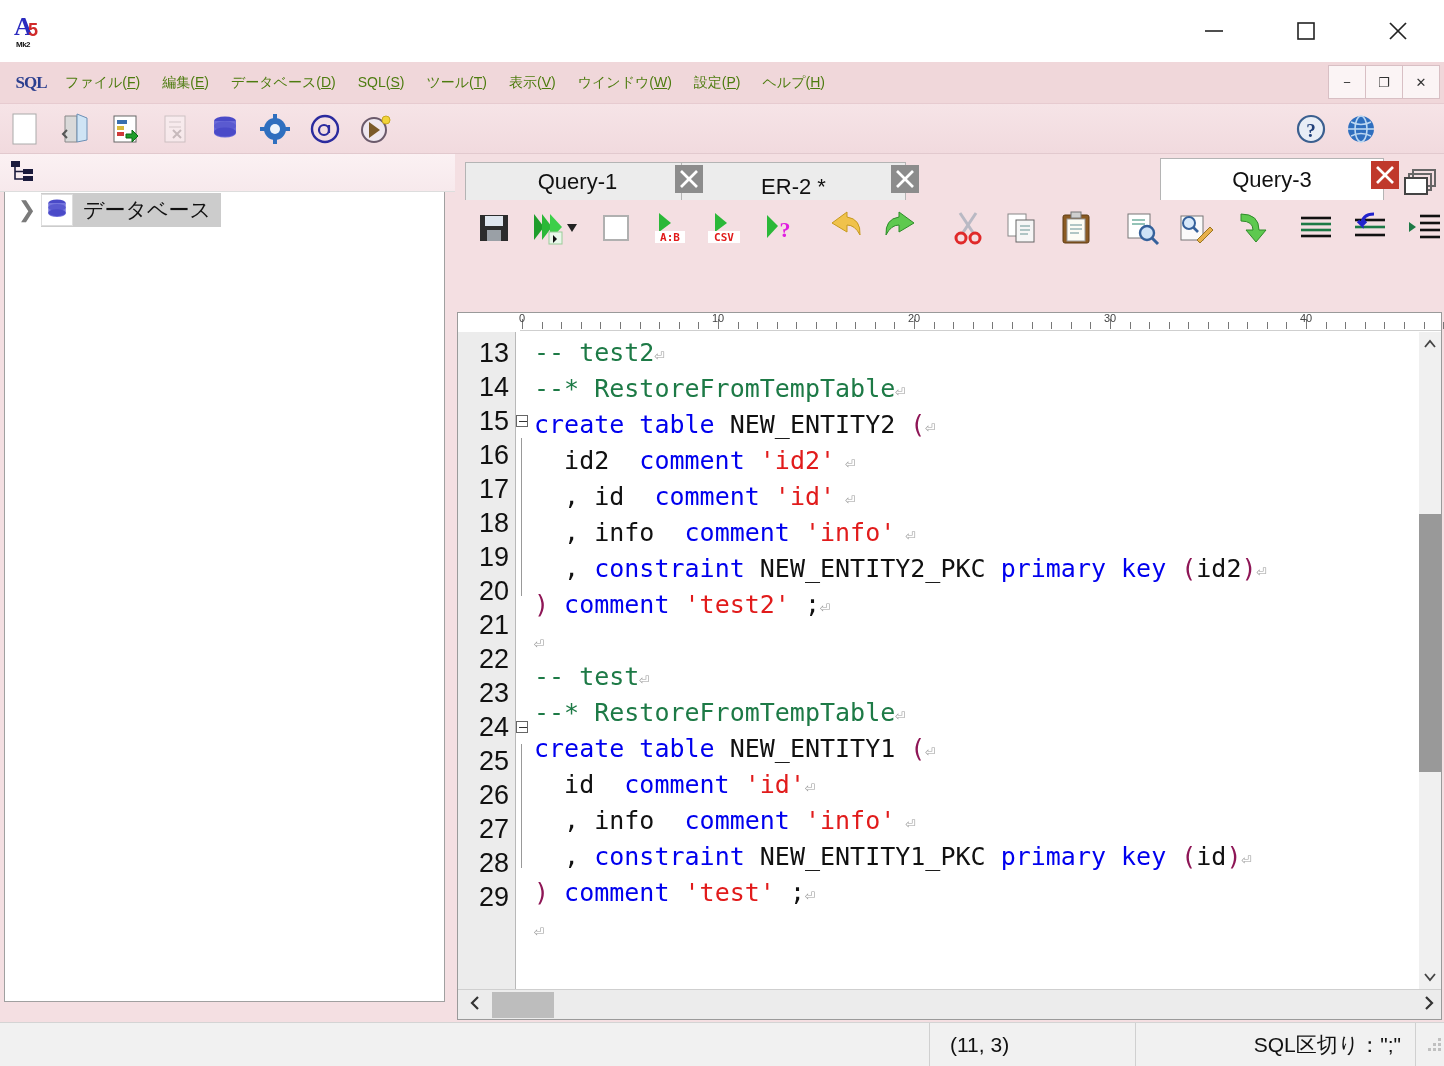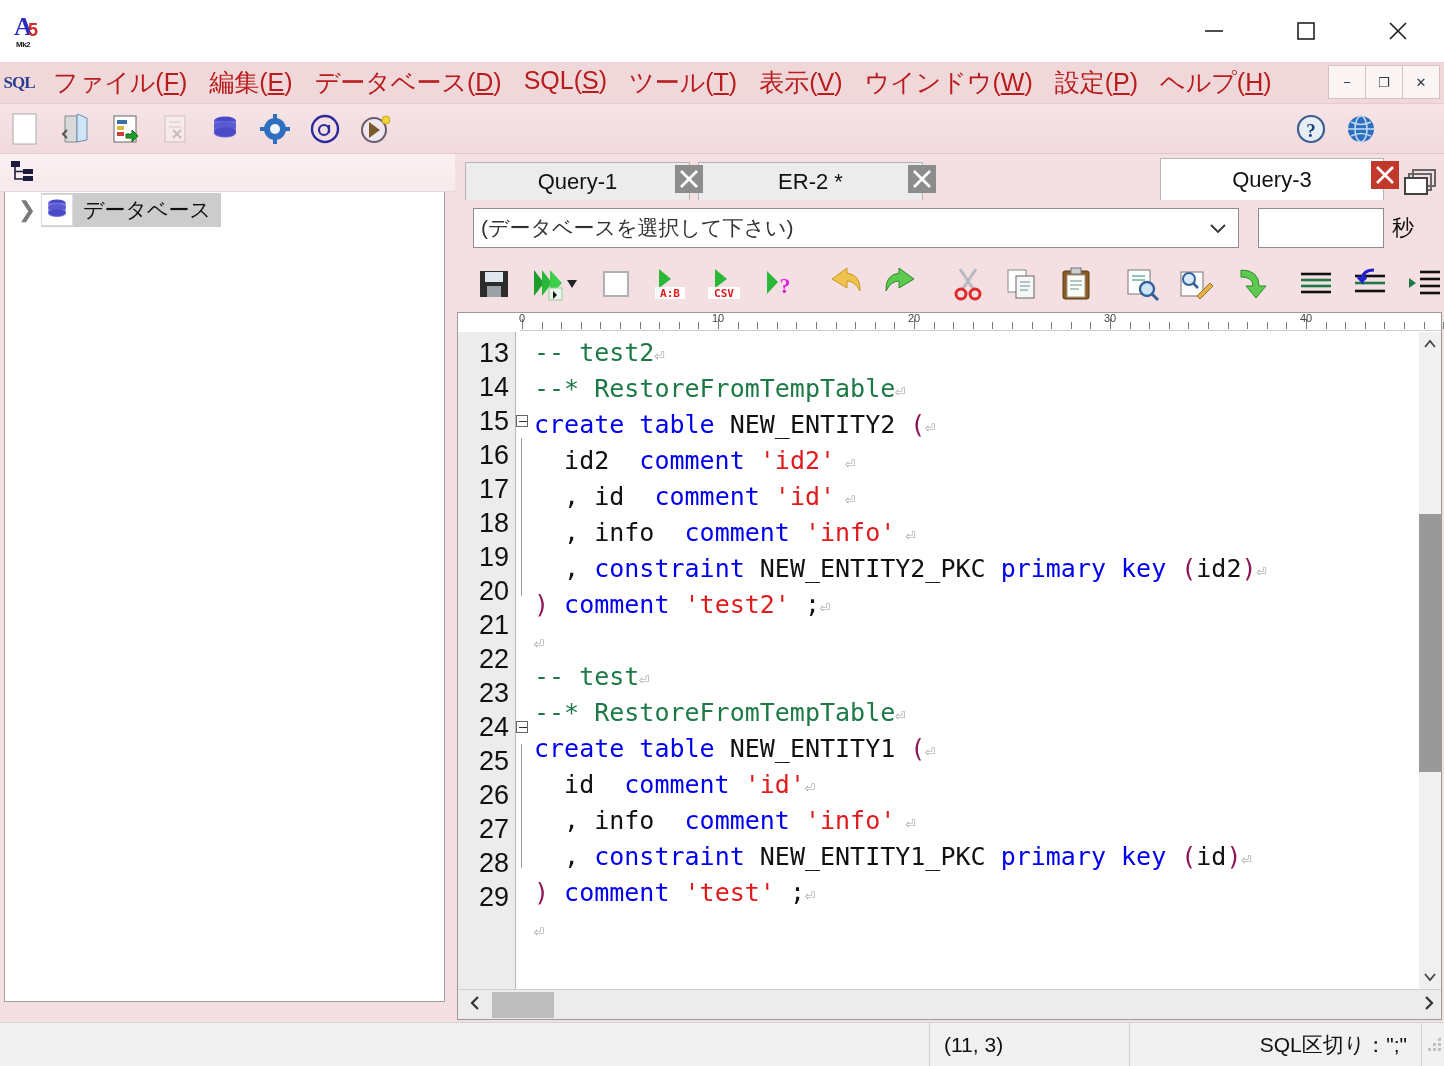--- a/index.html
+++ b/index.html
@@ -33,27 +33,27 @@
     color:#222;
   }
   #winbtns .wb svg{ display:block; }
 
   
   #menubar{
     height:42px;background:#f0d7da;display:flex;align-items:center;position:relative;
     border-bottom:1px solid #e7cbd0;
   }
   #menu-icon{
-    width:30px;height:26px;margin-left:4px;margin-right:8px;flex:none;
+    width:30px;height:26px;margin-left:16px;margin-right:8px;flex:none;
     display:flex;align-items:center;justify-content:center;
     font-size:17px;font-weight:bold;color:#2b3f8f;font-family:"Liberation Serif",serif;
     letter-spacing:-1px;
   }
   .menu-item{
-    font-size:25px;color:#b91c1c;padding:3px 11px;white-space:nowrap;
+    font-size:14px;color:#4d7c0f;padding:3px 11px;white-space:nowrap;
   }
   .menu-item u{ text-decoration:underline; }
   #mdibtns{ position:absolute;right:4px;top:3px;display:flex; }
   #mdibtns .mb{
     width:38px;height:34px;background:#fbf4f5;border:1px solid #d8bfc4;margin-left:-1px;
     display:flex;align-items:center;justify-content:center;color:#333;font-size:13px;
   }
 
   
   #maintoolbar{
@@ -191,21 +191,21 @@
     position:absolute;left:0;right:0;bottom:0;height:30px;background:#ececec;
     display:flex;align-items:center;border-top:1px solid #cfcfcf;
   }
   #hscroll .harrow{ width:34px;text-align:center;color:#444;font-size:15px;}
   #hthumb{ width:62px;height:26px;background:#bdbdbd; }
   #hscroll .rarrow{ position:absolute;right:6px;color:#444;font-size:15px;}
 
   
   #statusbar{
     position:absolute;left:0;right:0;bottom:0;height:44px;background:#f1f1f1;
-    display:flex;align-items:center;border-top:1px solid #d4d4d4;
+    display:flex;align-items:center;border-top:1px solid #d4d4d4;gap:6px;
   }
   #statusbar .cell{ height:44px;display:flex;align-items:center;padding:0 14px;border-right:1px solid #d0d0d0;font-size:21px;color:#111;}
   #statusbar .grow{ flex:1;border-right:none; }
   #st-pos{ width:200px; justify-content:flex-start; padding-left:50px;}
   #st-delim{ border-right:none; }
   #grip{ width:18px;height:18px;margin-left:4px;opacity:.55;}
 </style>
 </head>
 <body>
 
@@ -375,21 +375,21 @@
     <div id="tabstrip">
         <div class="tab" style="left: 10px; width: 225px;">
           <span>Query-1</span>
           <span class="tclose">
             <svg width="24" height="24" viewBox="0 0 24 24">
               <line x1="4" y1="4" x2="20" y2="20" stroke="#fff" stroke-width="2.6"></line>
               <line x1="20" y1="4" x2="4" y2="20" stroke="#fff" stroke-width="2.6"></line>
             </svg>
           </span>
         </div>
-        <div class="tab" style="left: 243px; width: 225px;">
+        <div class="tab" style="left: 226px; width: 225px; align-items: flex-end;">
           <span>ER-2 *</span>
           <span class="tclose">
             <svg width="24" height="24" viewBox="0 0 24 24">
               <line x1="4" y1="4" x2="20" y2="20" stroke="#fff" stroke-width="2.6"></line>
               <line x1="20" y1="4" x2="4" y2="20" stroke="#fff" stroke-width="2.6"></line>
             </svg>
           </span>
         </div>
         <div class="tab active" style="left: 705px; width: 224px;">
           <span>Query-3</span>
@@ -400,32 +400,20 @@
             </svg>
           </span>
         </div>
         <div id="tab-stack-icon"><svg width="34" height="28" viewBox="0 0 34 28">
             <rect x="9" y="2" width="22" height="16" fill="none" stroke="#666" stroke-width="2"></rect>
             <rect x="5" y="6" width="22" height="16" fill="none" stroke="#666" stroke-width="2"></rect>
             <rect x="1" y="10" width="22" height="16" fill="#fff" stroke="#444" stroke-width="2"></rect>
           </svg></div>
       </div>
 
-    <div id="dbrow">
-      <div id="db-combo">
-        <span class="val">(データベースを選択して下さい)</span>
-        <span class="arrow">
-          <svg width="20" height="14" viewBox="0 0 20 14">
-              <path d="M3 4 L10 11 L17 4" fill="none" stroke="#333" stroke-width="1.8"></path>
-            </svg>
-        </span>
-      </div>
-      <div id="sec-input"></div>
-      <div id="sec-label">秒</div>
-    </div>
 
     <div id="edtoolbar">
       <div class="etb">
         <svg width="36" height="34" viewBox="0 0 36 34">
           <rect x="4" y="4" width="28" height="26" fill="#2c2c2c"></rect>
           <rect x="9" y="5" width="18" height="10" fill="#dfe6ee"></rect>
           <rect x="11" y="19" width="14" height="11" fill="#9aa0a6"></rect>
         </svg>
       </div>
       <div class="etb wide">

